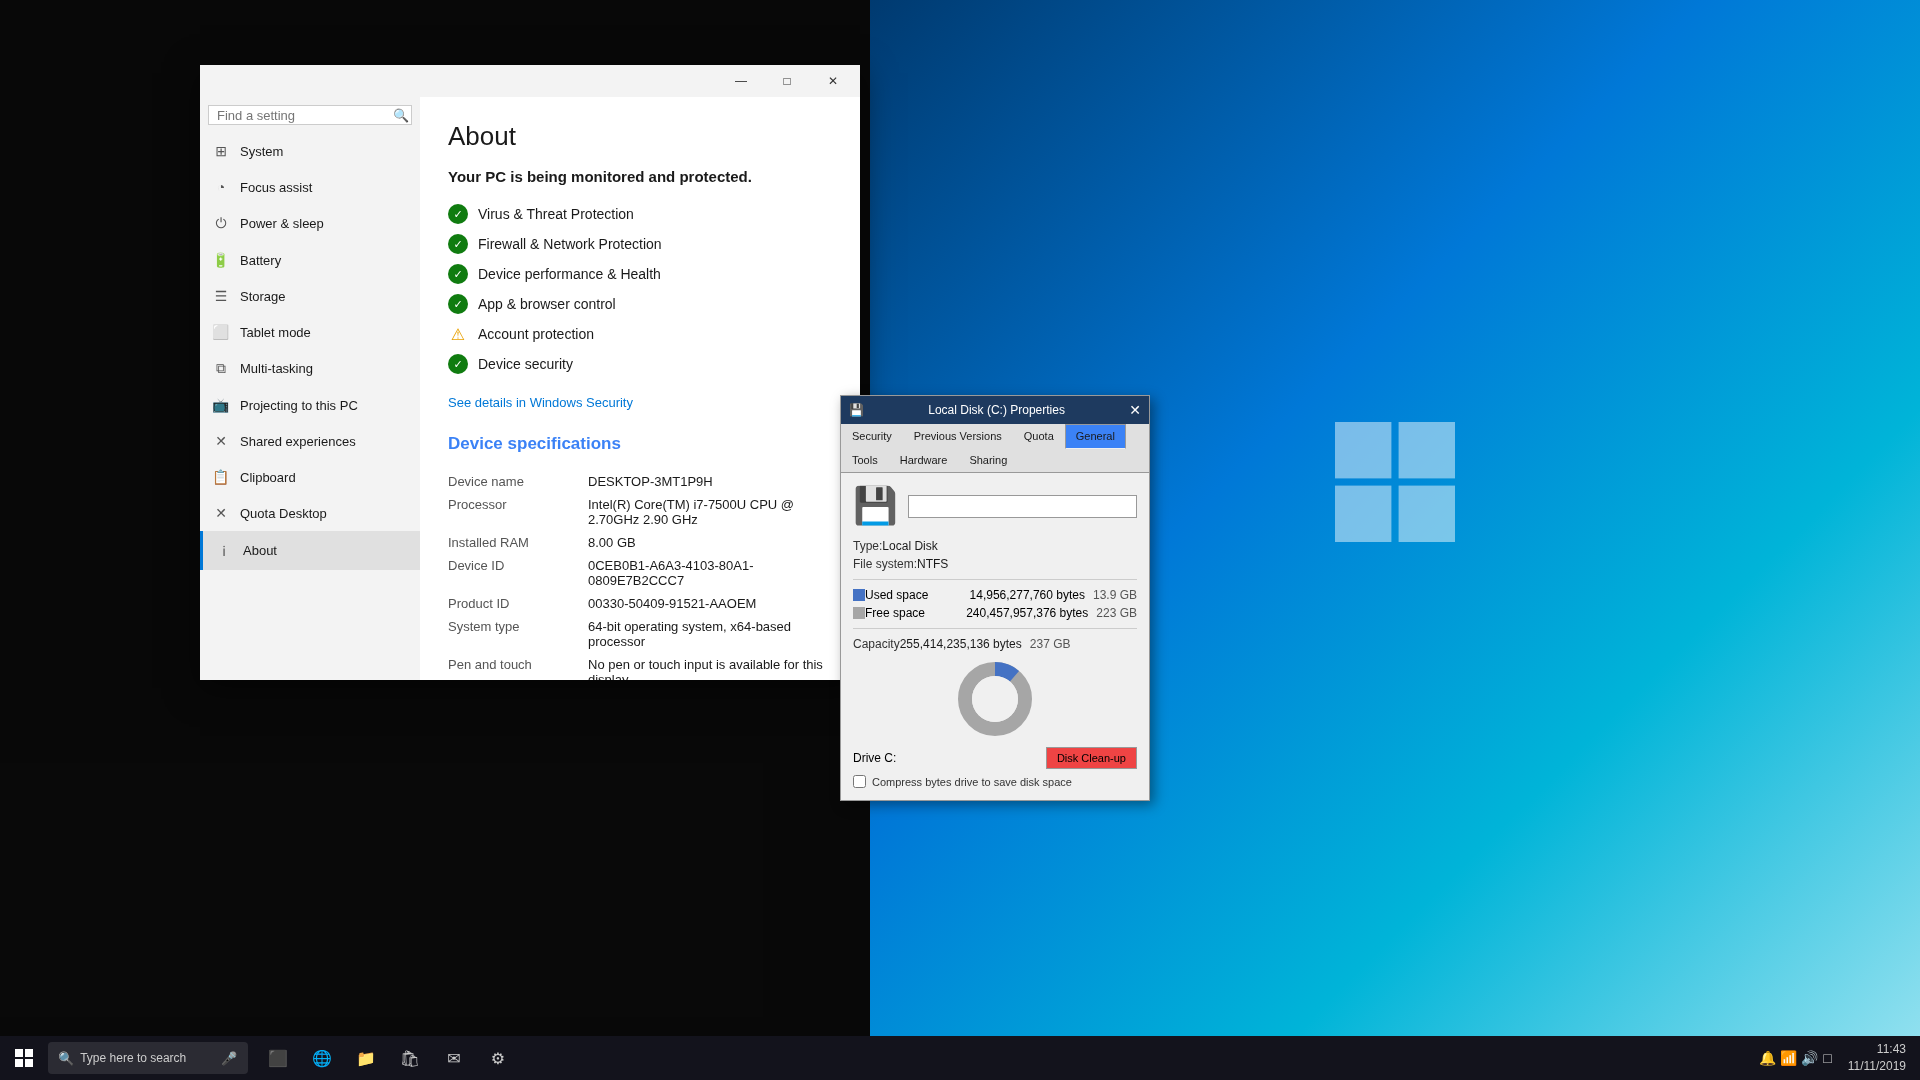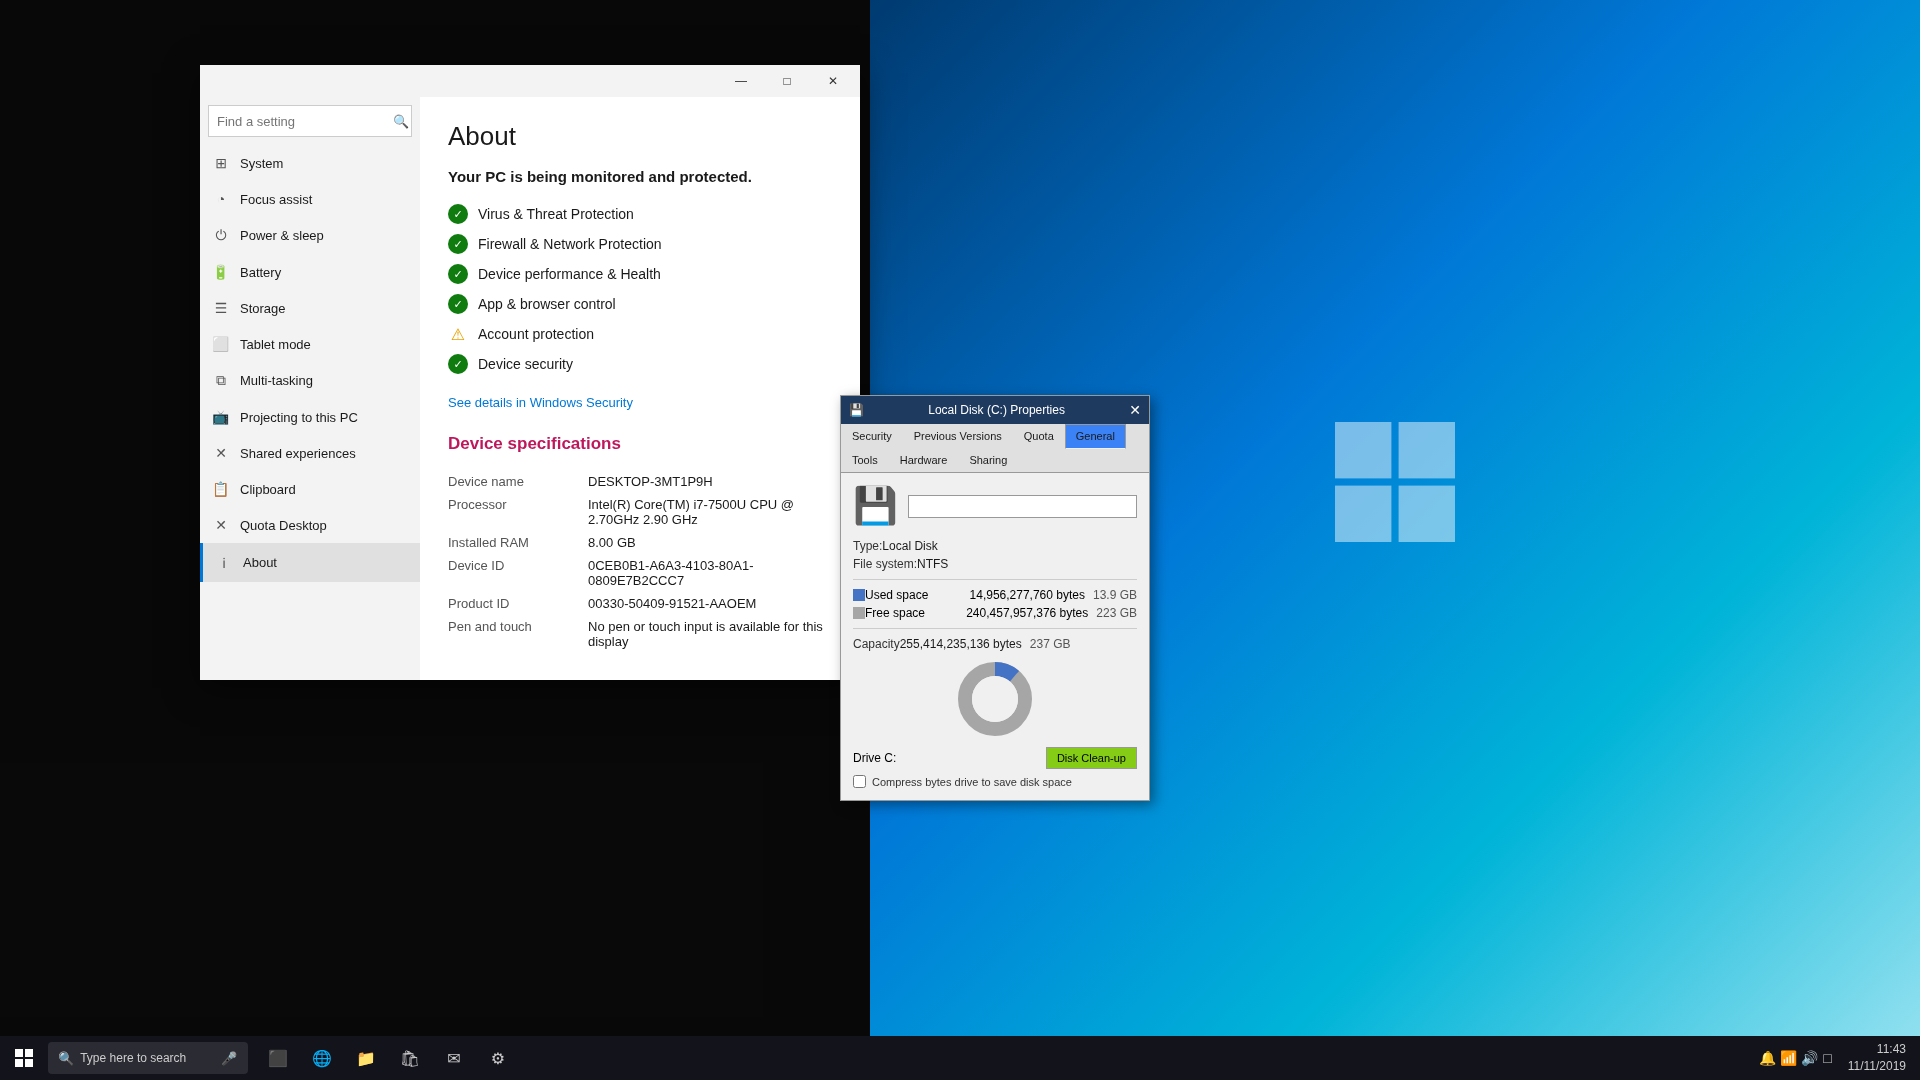--- a/index.html
+++ b/index.html
@@ -69,21 +69,21 @@
       padding-top: 8px;
       overflow-y: auto;
     }
 
     .search-box {
       margin: 0 8px 8px 8px;
       display: flex;
       align-items: center;
       border: 1px solid #ccc;
       background: #fff;
-      height: 32px;
+      height: 20px;
       padding: 0 8px;
     }
 
     .search-box input {
       border: none;
       outline: none;
       flex: 1;
       font-size: 13px;
       background: transparent;
     }
@@ -178,21 +178,21 @@
       font-size: 13px;
       text-decoration: none;
       cursor: pointer;
       margin-bottom: 24px;
       display: block;
     }
 
     .device-specs-title {
       font-size: 17px;
       font-weight: 600;
-      color: #be185d;
+      color: #3b82f6;
       margin-bottom: 16px;
       margin-top: 8px;
     }
 
     .spec-table {
       width: 100%;
       border-collapse: collapse;
     }
 
     .spec-table tr td {
@@ -333,21 +333,21 @@
     .disk-actions {
       display: flex;
       justify-content: space-between;
       margin-top: 4px;
     }
 
     .disk-action-btn {
       padding: 4px 10px;
       font-size: 11px;
       border: 1px solid #999;
-      background: #84cc16;
+      background: #ef4444;
       cursor: pointer;
     }
 
     .compress-checkbox {
       display: flex;
       align-items: center;
       gap: 6px;
       font-size: 11px;
       color: #333;
       margin-top: 6px;
@@ -634,20 +634,24 @@
         </tr>
         <tr>
           <td>Device ID</td>
           <td>0CEB0B1-A6A3-4103-80A1-0809E7B2CCC7</td>
         </tr>
         <tr>
           <td>Product ID</td>
           <td>00330-50409-91521-AAOEM</td>
         </tr>
         <tr>
+          <td>System type</td>
+          <td>64-bit operating system, x64-based processor</td>
+        </tr>
+        <tr>
           <td>Pen and touch</td>
           <td>No pen or touch input is available for this display</td>
         </tr>
       </tbody>
         </table>
 
     </div>
   </div>
 </div>
 

